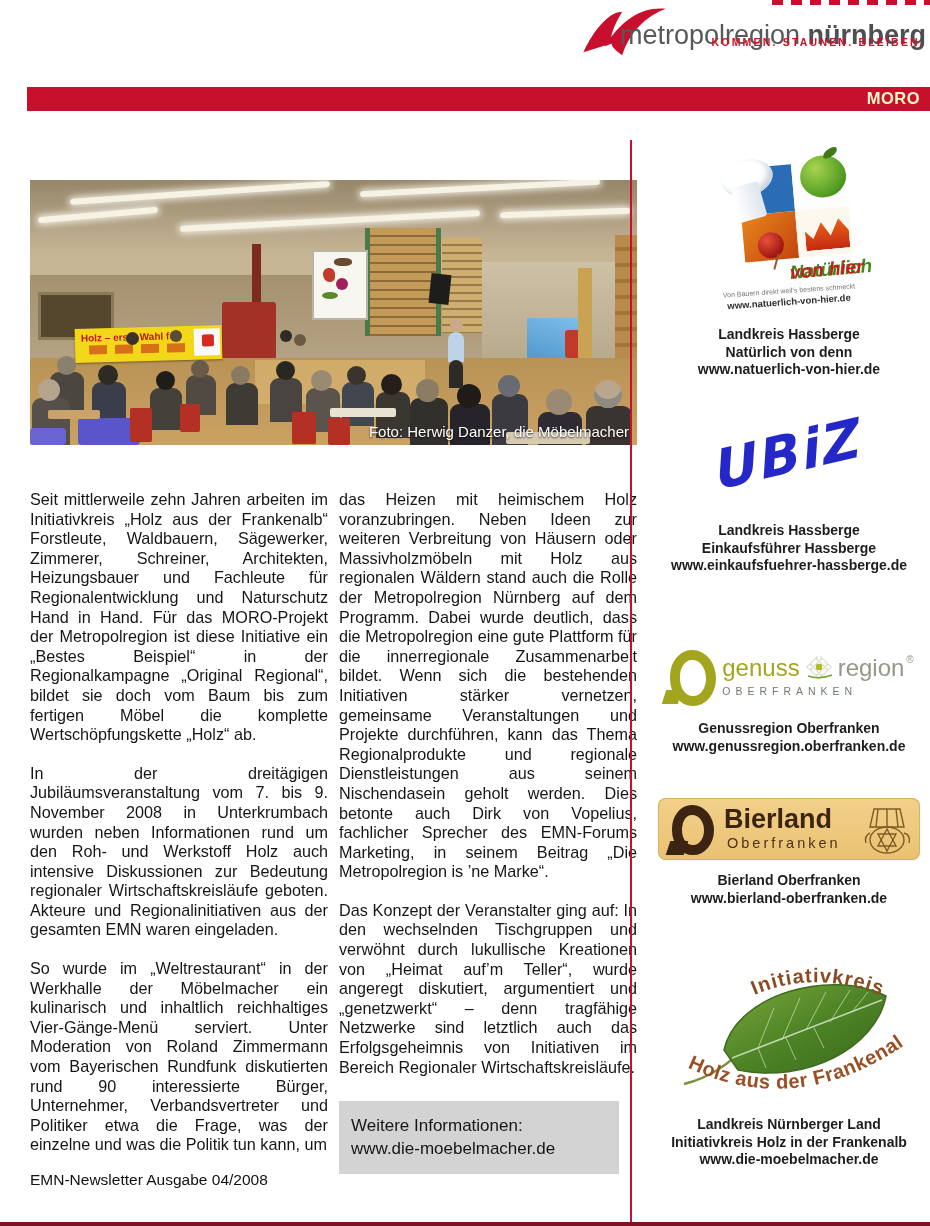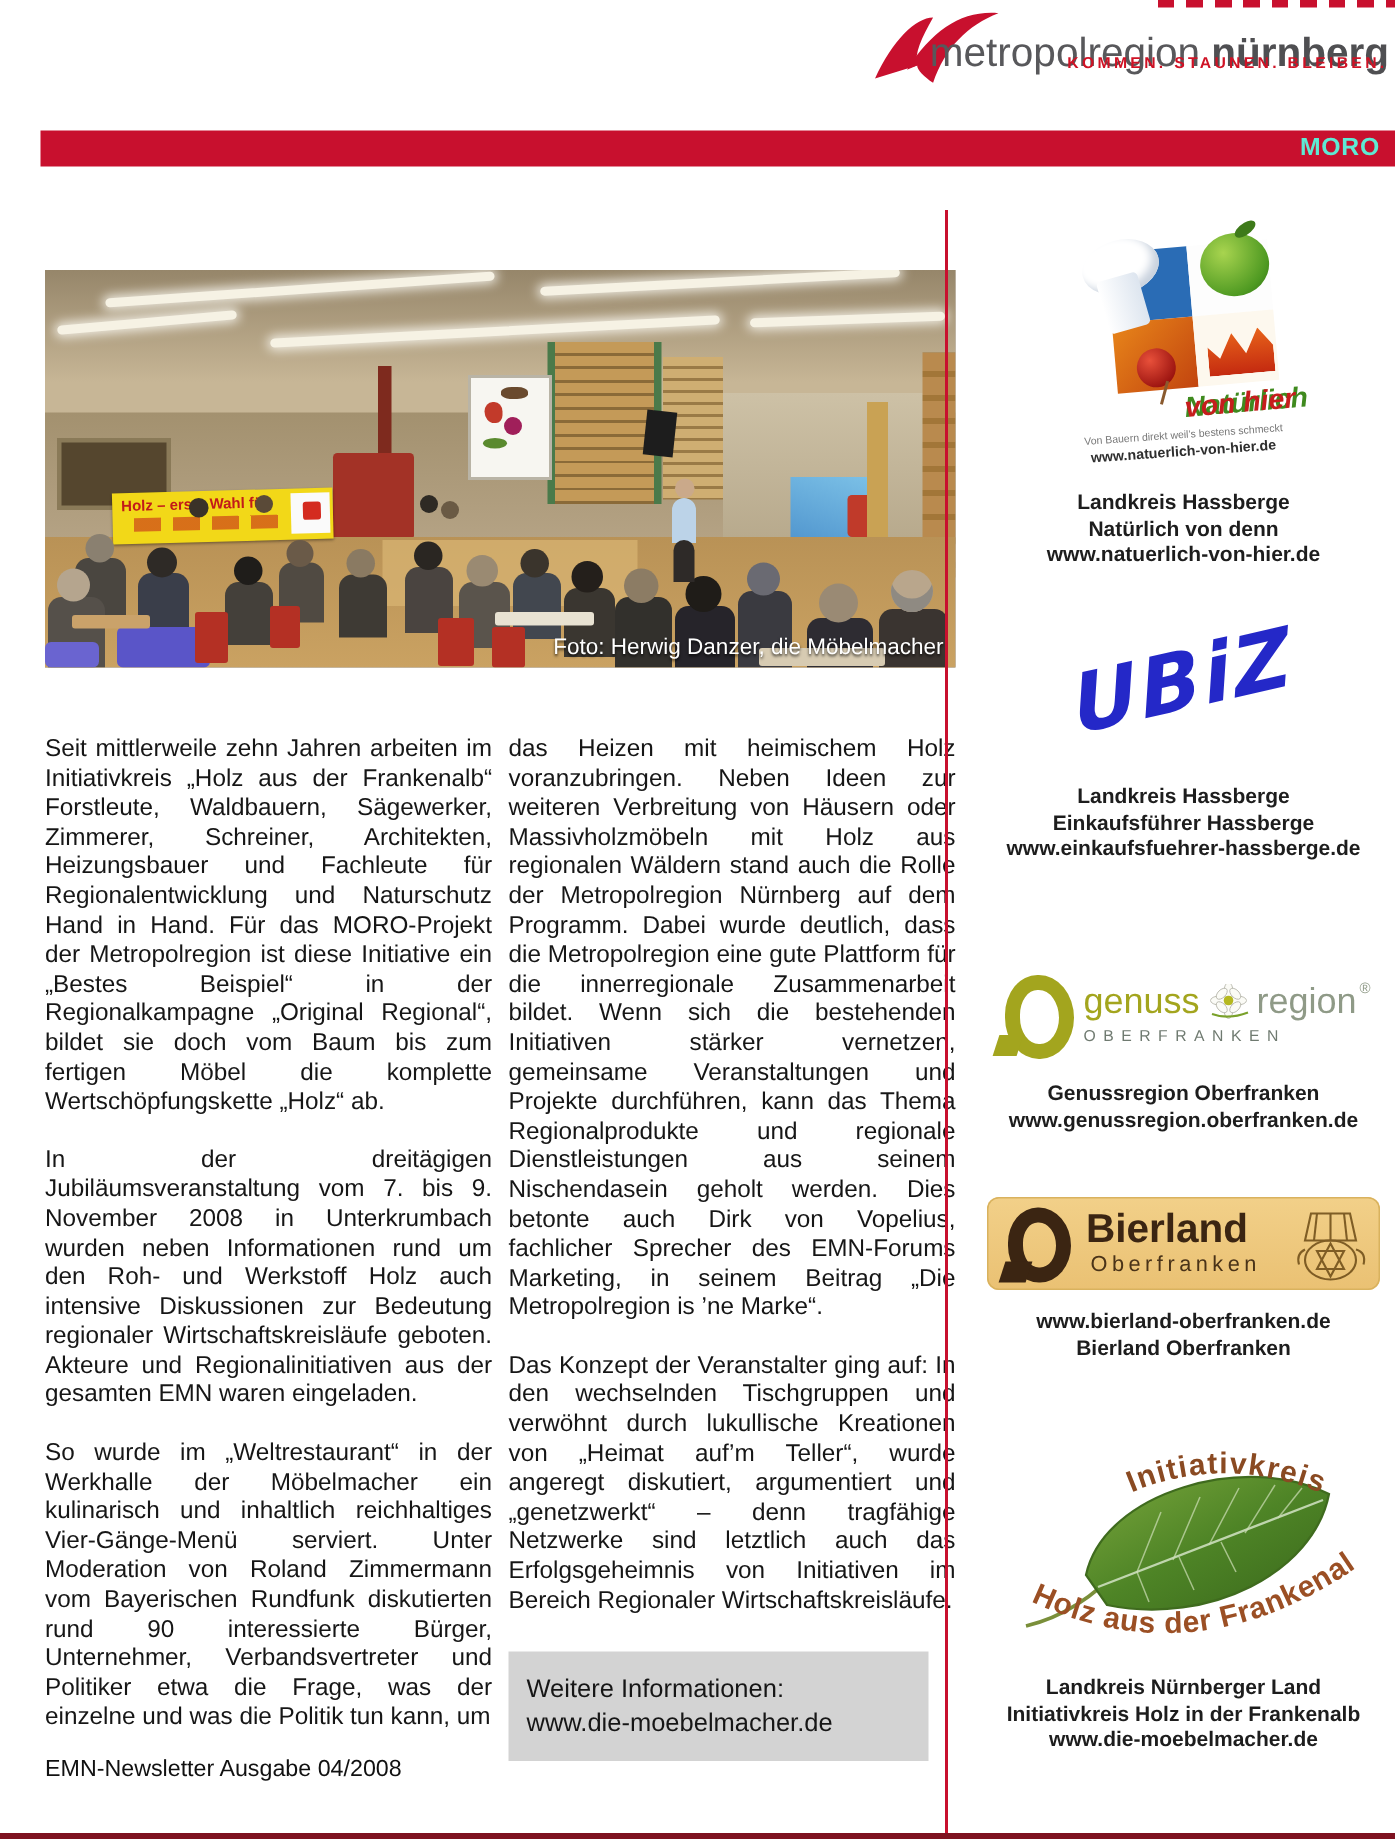--- a/index.html
+++ b/index.html
@@ -10,21 +10,21 @@
   .top-dashes{position:absolute;top:0;right:0;width:158px;height:5px;
     background:repeating-linear-gradient(90deg,#c8102e 0 11px,transparent 11px 19px);}
   .logo-block{position:absolute;top:0;right:0;width:340px;height:82px;}
   .swoosh{position:absolute;left:-16px;top:2px;width:100px;height:60px;}
   .logo-name{position:absolute;right:4px;top:20px;font-size:27px;color:#58585b;white-space:nowrap;}
   .logo-name b{color:#4f4f52;}
   .logo-tagline{position:absolute;right:5px;top:36px;font-size:10.5px;font-weight:bold;
     color:#cf1225;letter-spacing:2.2px;white-space:nowrap;}
 
   .band{position:absolute;left:27px;right:0;top:87px;height:24px;background:#c8102e;}
-  .band-label{position:absolute;right:10px;top:2px;color:#5eead4;font-weight:bold;
+  .band-label{position:absolute;right:10px;top:2px;color:#fef9c3;font-weight:bold;
     font-size:16.5px;letter-spacing:.5px;text-align:center;}
 
   
   .headline{position:absolute;left:30px;top:132px;width:600px;margin:0;
     font-size:26.5px;font-weight:bold;color:#c60f30;}
 
   
   .photo{position:absolute;left:30px;top:180px;width:607px;height:265px;overflow:hidden;
     background:#8a7a62;}
   .photo *{position:absolute;}
@@ -388,22 +388,22 @@
               <line x1="36" y1="6" x2="38" y2="24"></line>
             <ellipse cx="27" cy="37" rx="17" ry="13"></ellipse>
             <path d="M27 26 L36 43 L18 43 Z"></path>
             <path d="M27 48 L36 31 L18 31 Z"></path>
             <path d="M44 30 Q51 32 49 40"></path>
             <path d="M10 30 Q4 33 6 40"></path>
           </g>
         </svg>
       </div>
       <div class="sb-caption">
+        <div>Bierland Oberfranken</div>
         <div>www.bierland-oberfranken.de</div>
-        <div>Bierland Oberfranken</div>
       </div>
     </div>
 
     <div class="sb-item sb5">
       <div class="leaf-wrap">
         <svg width="270" height="152" viewBox="0 0 270 152">
           <defs>
             <linearGradient id="leafg" x1="0" y1="0" x2="1" y2="1">
               <stop offset="0" stop-color="#7aa63c"></stop>
               <stop offset="0.5" stop-color="#4e8426"></stop>

